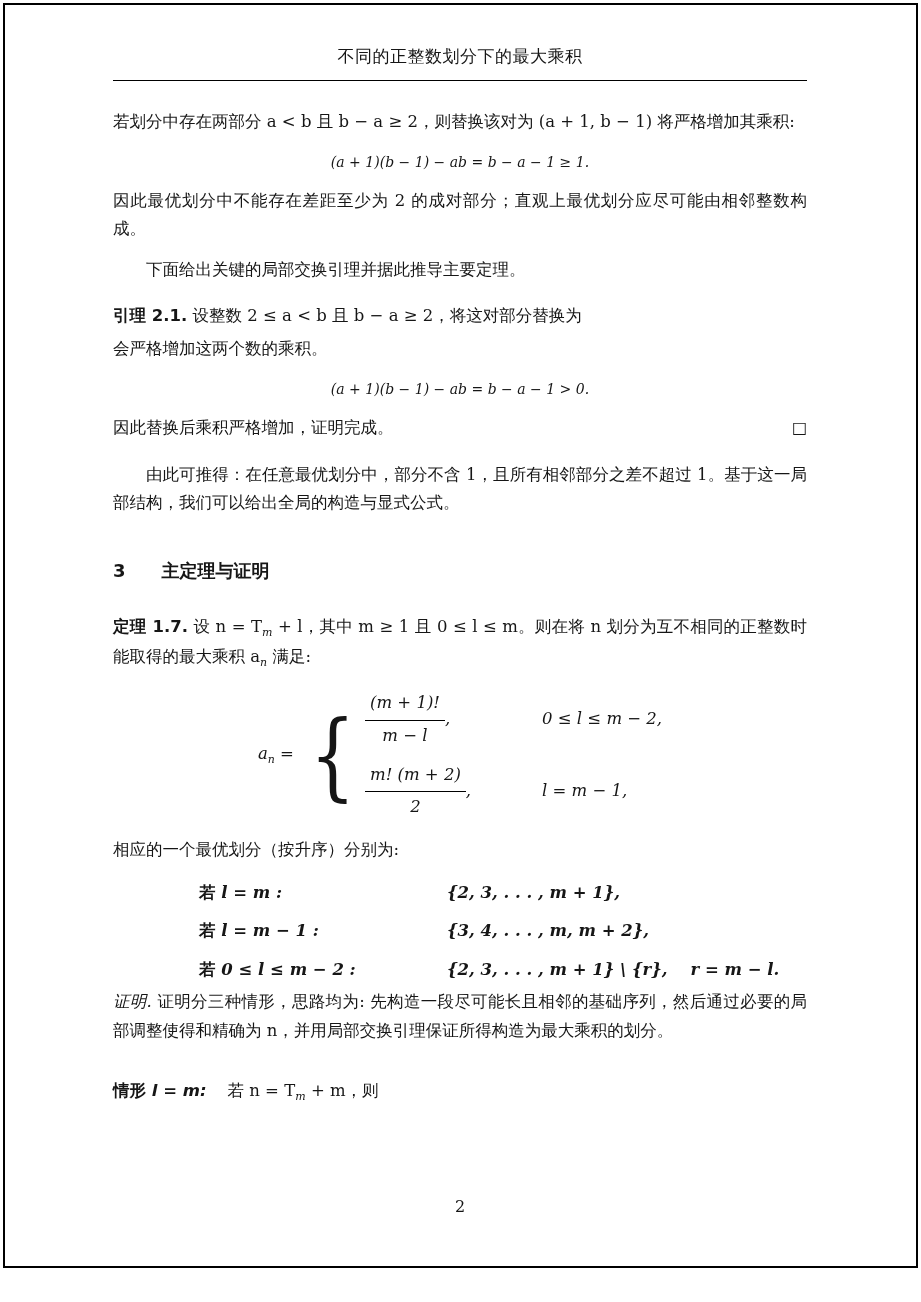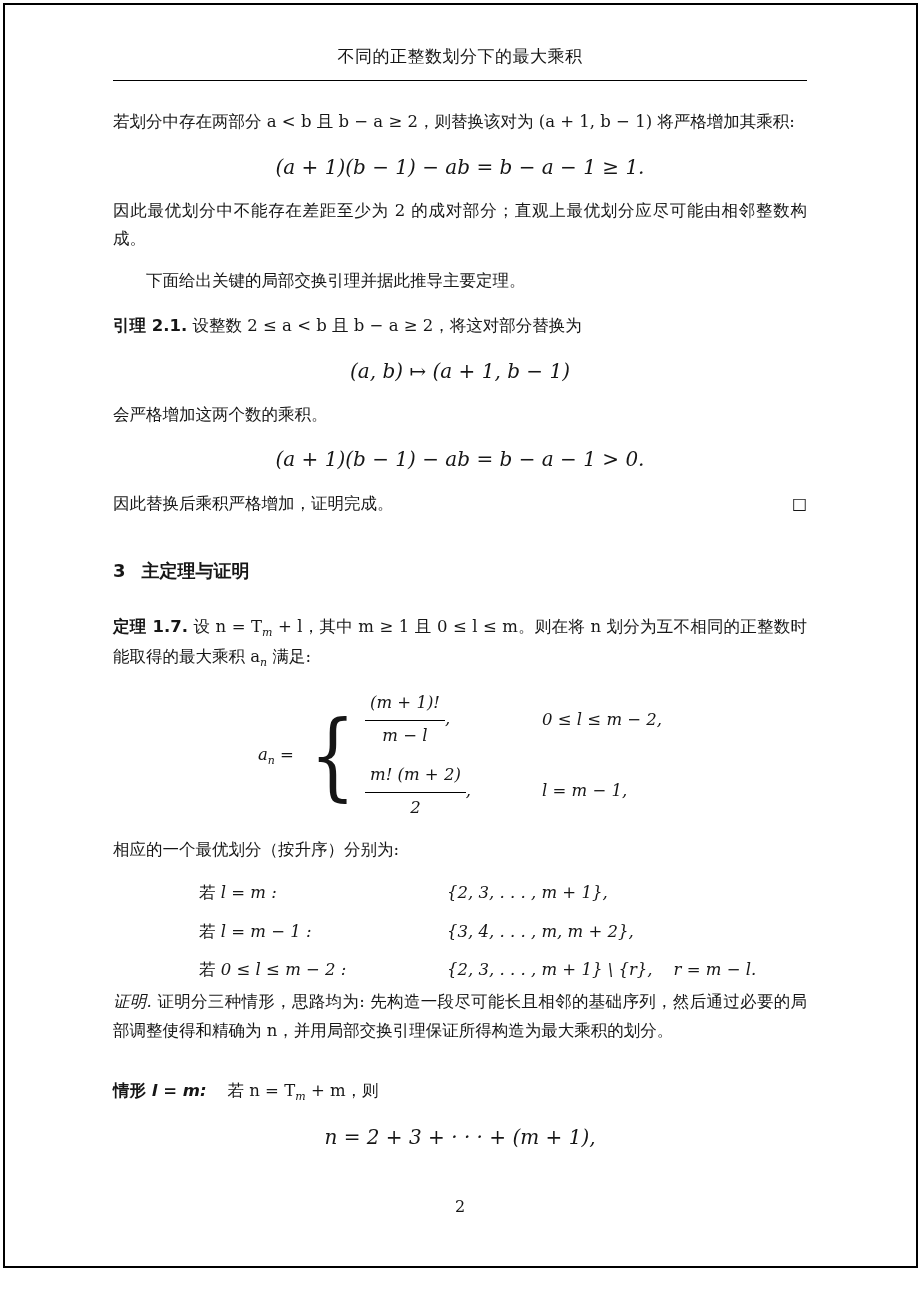--- a/index.html
+++ b/index.html
@@ -44,40 +44,40 @@
   .proof-par { margin-top: 17px; }
   .p5 { margin-top: 5px; display: flex; }
   .p6 { margin-top: 19px; }
   .p7 { margin-top: 4px; }
   .proof2 { margin-top: 0; }
   .case-head { margin-top: 32px; }
 
   .eq {
     text-align: center;
     margin: 13px 0;
-    font-size: 20px;
+    font-size: 14px;
   }
   .math { font-style: italic; }
   .upright { font-style: normal; }
   .msub { font-size: 11px; font-style: italic; }
 
   .bold-label {
     font-family: "DejaVu Sans", "Liberation Sans", sans-serif;
     font-weight: bold;
   }
   .proof-label { font-style: italic; }
   .qed { margin-left: auto; font-size: 16px; }
 
   .section-heading {
     margin-top: 38px;
     font-family: "DejaVu Sans", "Liberation Sans", sans-serif;
     font-weight: bold;
     font-size: 18px;
   }
-  .section-heading .sec-title { margin-left: 16px; }
+  .section-heading .sec-title { margin-left: 36px; }
   .theorem-par { margin-top: 26px; }
 
   
   .cases-wrap {
     margin: 16px 0 14px 0;
     display: flex;
     justify-content: center;
     align-items: center;
   }
   .cases-lhs { margin-right: 8px; white-space: nowrap; }
@@ -111,21 +111,21 @@
   .frac .den { display: block; padding-top: 1px; }
   .expr-cell { white-space: nowrap; }
 
   
   .partitions {
     margin: 15px 0 4px 86px;
     display: grid;
     grid-template-columns: 248px auto;
     row-gap: 10px;
   }
-  .part-case, .part-set { white-space: nowrap; }
+  .part-case, .part-set { white-space: nowrap; font-weight: bold; }
 
   .footer {
     position: absolute;
     left: 113px;
     width: 694px;
     bottom: 55px;
     text-align: center;
     font-size: 16px;
   }
 </style>
@@ -145,32 +145,32 @@
     <p class="p1">若划分中存在两部分 a &lt; b 且 b − a ≥ 2，则替换该对为 (a + 1, b − 1) 将严格增加其乘积:</p>
 
     <div class="eq math">(a + 1)(b − 1) − ab = b − a − 1 ≥ 1.</div>
 
     <p class="p2">因此最优划分中不能存在差距至少为 2 的成对部分；直观上最优划分应尽可能由相邻整数构成。</p>
 
     <p class="p3 indent">下面给出关键的局部交换引理并据此推导主要定理。</p>
 
     <p class="lemma-par"><span class="bold-label">引理 2.1.</span> <span>设整数 2 ≤ a &lt; b 且 b − a ≥ 2，将这对部分替换为</span></p>
 
-    <div class="eq math">(a, b) ↦ (a + 1, b − 1)</div>
 
     <p class="p4">会严格增加这两个数的乘积。</p>
 
 
     <div class="eq math">(a + 1)(b − 1) − ab = b − a − 1 &gt; 0.</div>
 
     <p class="p5">
         <span>因此替换后乘积严格增加，证明完成。</span>
         <span class="qed">□</span>
       </p>
 
+    <p class="p6 indent">由此可推得：在任意最优划分中，部分不含 1，且所有相邻部分之差不超过 1。基于这一局部结构，我们可以给出全局的构造与显式公式。</p>
 
     <div class="section-heading"><span class="sec-number">3</span><span class="sec-title">主定理与证明</span></div>
 
     <p class="theorem-par"><span class="bold-label">定理 1.7.</span> <span>设 n = T</span><sub class="msub">m</sub><span> + l，其中 m ≥ 1 且 0 ≤ l ≤ m。则在将 n 划分为互不相同的正整数时能取得的最大乘积 a</span><sub class="msub">n</sub><span> 满足:</span></p>
 
     <div class="cases-wrap">
       <span class="cases-lhs"><span class="math">a</span><sub class="msub">n</sub> <span>=</span></span>
       <span class="brace">{</span>
       <span class="cases-rows">
         <span class="cases-row">
@@ -192,20 +192,19 @@
       <span class="part-case"><span class="upright">若 </span><span class="math">l = m − 1 :</span></span>
       <span class="part-set math">{3, 4, . . . , m, m + 2},</span>
       <span class="part-case"><span class="upright">若 </span><span class="math">0 ≤ l ≤ m − 2 :</span></span>
       <span class="part-set math">{2, 3, . . . , m + 1} \ {r},&nbsp;&nbsp;&nbsp; r = m − l.</span>
     </div>
 
     <p class="proof2"><span class="proof-label">证明.</span> <span>证明分三种情形，思路均为: 先构造一段尽可能长且相邻的基础序列，然后通过必要的局部调整使得和精确为 n，并用局部交换引理保证所得构造为最大乘积的划分。</span></p>
 
     <p class="case-head"><span class="bold-label">情形 </span><span class="bold-label math">l = m:</span>&nbsp;&nbsp;&nbsp;&nbsp;<span>若 n = T</span><sub class="msub">m</sub><span> + m，则</span></p>
 
-    <div class="eq math">n = 2 + 3 + · · · + (m + 1),</div>
 
   </div>
 
   <div class="footer">
     <span>2</span>
   </div>
 </div>
 
 </body></html>

